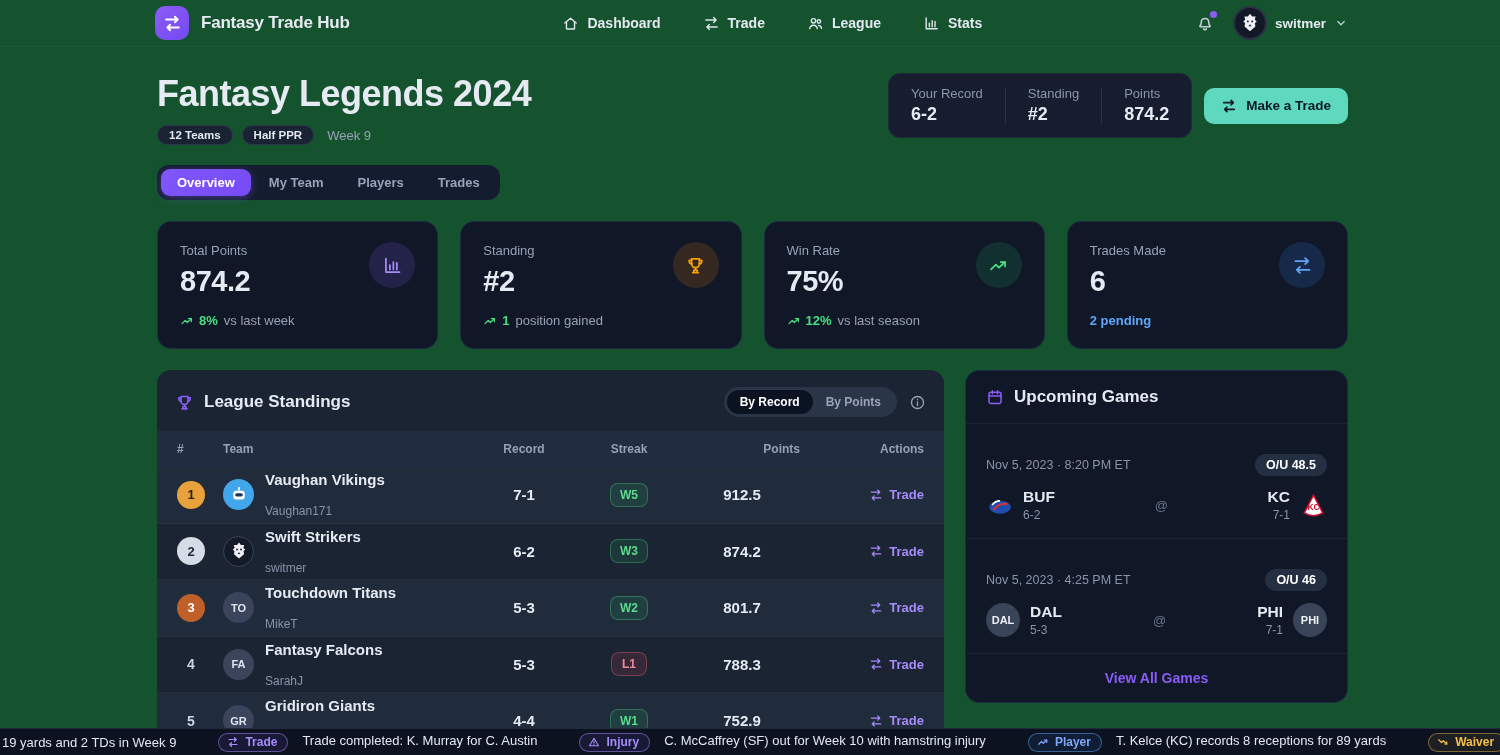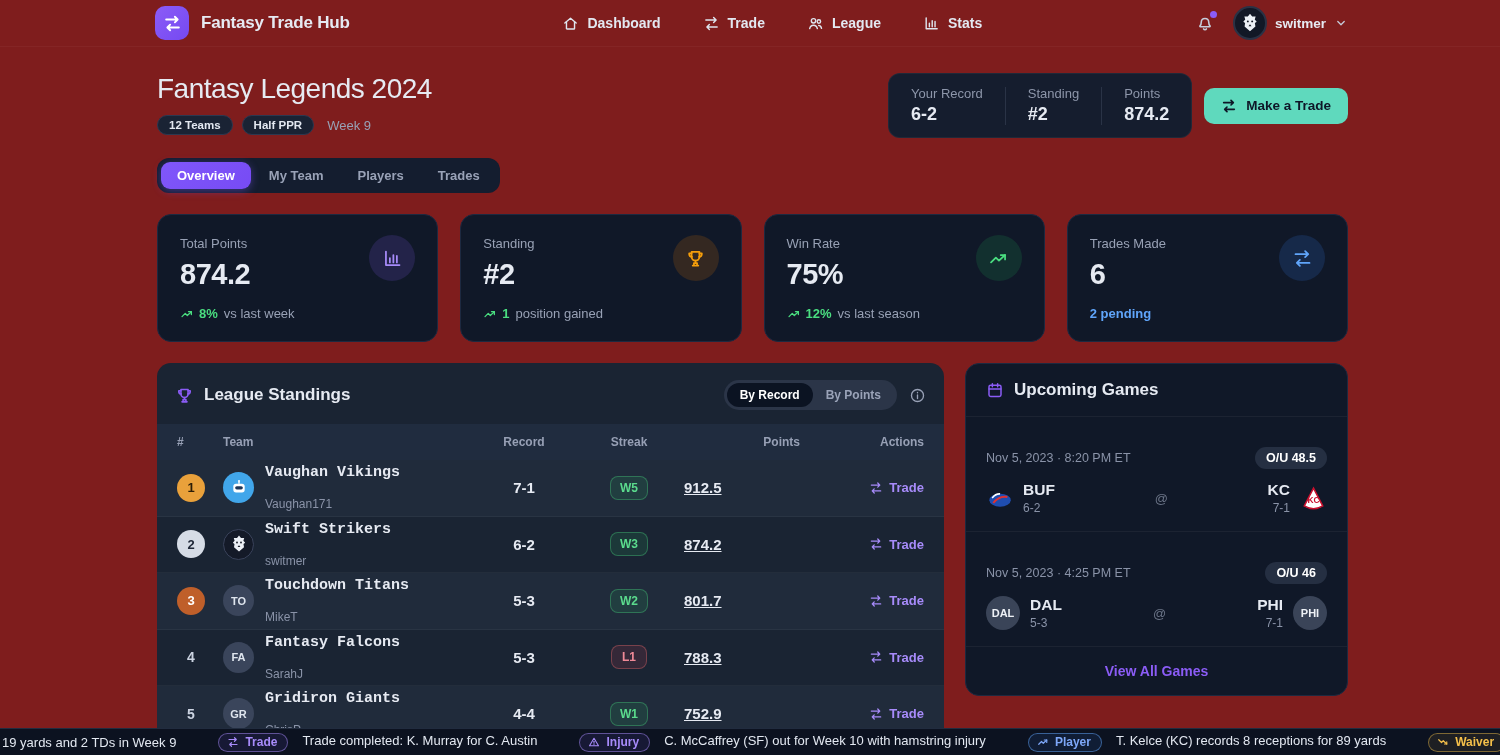--- a/index.html
+++ b/index.html
@@ -1,19 +1,19 @@
 <!DOCTYPE html>
 <html style="--accent-purple: #8b5cf6; --teal-cta: #5fd9bd; --positive-green: #4ade80; --negative-red: #f08a97; --info-blue: #60a5fa; --waiver-amber: #f5c04a;"><head>
 <meta charset="utf-8">
 <style>
   * { margin:0; padding:0; box-sizing:border-box; }
   html,body { background:#070c18; }
   body { font-family:"Liberation Sans","DejaVu Sans",sans-serif; color:#e6eaf2; }
   .page { position:relative; width:1500px; height:755px; overflow:hidden;
-          background:#7f1d1d; }
+          background:#14532d; }
 
   
   .topnav { height:47px; display:flex; align-items:center; padding:0 152px 0 155px;
             border-bottom:1px solid rgba(255,255,255,.04); }
   .brand { display:flex; align-items:center; gap:12px; }
   .brand-logo { width:34px; height:34px; border-radius:10px; display:flex; align-items:center; justify-content:center;
                 background:linear-gradient(135deg,#8b5cf6,#7549f2); color:#fff; }
   .brand-title { font-size:17px; font-weight:800; letter-spacing:-.2px; }
   .nav-center { flex:1; display:flex; justify-content:center; gap:42px; }
   .nav-item { display:flex; align-items:center; gap:8px; font-size:14px; font-weight:600; color:#e3e8f1; cursor:pointer; }
@@ -25,21 +25,21 @@
   .user-avatar { width:34px; height:34px; border-radius:50%; background:#121826; border:2px solid #2a3245;
                  display:flex; align-items:center; justify-content:center; overflow:hidden; }
   .user-chip { display:flex; align-items:center; gap:8px; cursor:pointer; }
   .user-name { font-size:13.5px; font-weight:600; }
   .muted-ic { color:#c6cddb; display:flex; }
 
   
   .content { margin-left:157px; width:1191px; }
 
   .hero { margin-top:26px; display:flex; justify-content:space-between; align-items:flex-start; }
-  .league-title { font-size:28px; font-weight:400; letter-spacing:-.5px; }
+  .league-title { font-size:36px; font-weight:700; letter-spacing:-.5px; }
   .badge-row { display:flex; align-items:center; gap:9px; margin-top:10px; }
   .pill-badge { background:#1a2334; border:1px solid #2c3850; border-radius:999px;
                 padding:3px 11px; font-size:11.5px; font-weight:700; color:#e3e8f1; }
   .week-label { font-size:13px; color:#98a1b5; margin-left:4px; }
 
   .hero-right { display:flex; align-items:center; gap:12px; }
   .record-strip { display:flex; align-items:center; background:#151d2e; border:1px solid rgba(255,255,255,.05);
                   border-radius:12px; padding:12px 22px; }
   .rs-item { padding:0 22px; }
   .rs-item:first-child { padding-left:0; }
@@ -96,28 +96,28 @@
                 font-size:13px; font-weight:800; }
   .rank-gold   { background:#e9a13b; color:#2b1d07; }
   .rank-silver { background:#d6dce6; color:#202838; }
   .rank-bronze { background:#bf5f2a; color:#fff; }
   .rank-plain  { color:#cbd3e1; font-size:14px; font-weight:600; }
   .team-cell { display:flex; align-items:center; gap:11px; }
   .team-avatar { width:31px; height:31px; border-radius:50%; flex:0 0 auto;
                  display:flex; align-items:center; justify-content:center; overflow:hidden; }
   .av-blue { background:#41a6ea; } .av-dark { background:#141a28; border:1px solid #39425a; }
   .av-gray { background:#3a455b; color:#dfe5ee; font-size:11px; font-weight:700; }
-  .team-name { font-size:15px; font-weight:700;font-family:Liberation Mono, monospace; }
+  .team-name { font-size:15px; font-weight:700; }
   .team-owner { font-size:12px; color:#8a93a8; margin-top:16px; }
   .rec-cell { text-align:center; font-size:15px; font-weight:700; }
   .streak-cell { display:flex; justify-content:center; }
   .streak-pill { min-width:36px; text-align:center; padding:4px 9px; border-radius:8px; font-size:12px; font-weight:700; }
   .streak-w { background:rgba(46,160,95,.16); border:1px solid rgba(74,222,128,.35); color:#5bdb8d; }
   .streak-l { background:rgba(220,70,90,.14); border:1px solid rgba(248,113,113,.35); color:#f08a97; }
-  .pts-cell { text-align:left; font-size:15px; font-weight:800; padding-right:14px;text-decoration:underline; }
+  .pts-cell { text-align:center; font-size:15px; font-weight:800; padding-right:14px; }
   .act-cell { display:flex; justify-content:flex-end; }
   .trade-link { display:flex; align-items:center; gap:6px; color:#a78bfa; font-size:13px; font-weight:600; cursor:pointer; }
 
   
   .games-card { width:383px; background:#101828; border:1px solid #1d2940; border-radius:14px; overflow:hidden; }
   .g-header { display:flex; align-items:center; gap:10px; padding:16px 20px; border-bottom:1px solid rgba(255,255,255,.05); }
   .g-title { font-size:17px; font-weight:800; }
   .cal-purple { color:var(--accent-purple,#8b5cf6); display:flex; }
   .game-block { padding:14px 20px 16px 20px; border-bottom:1px solid rgba(255,255,255,.05); }
   .game-meta { display:flex; align-items:center; justify-content:space-between;margin-top:16px; }

